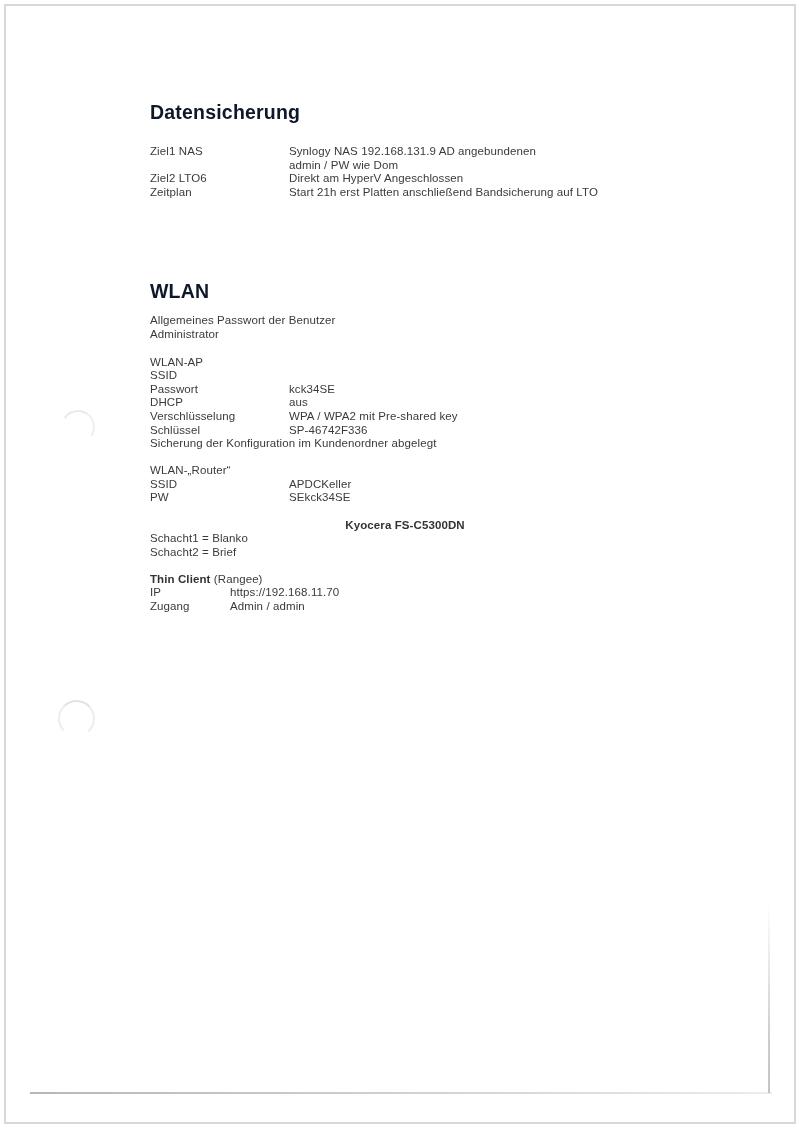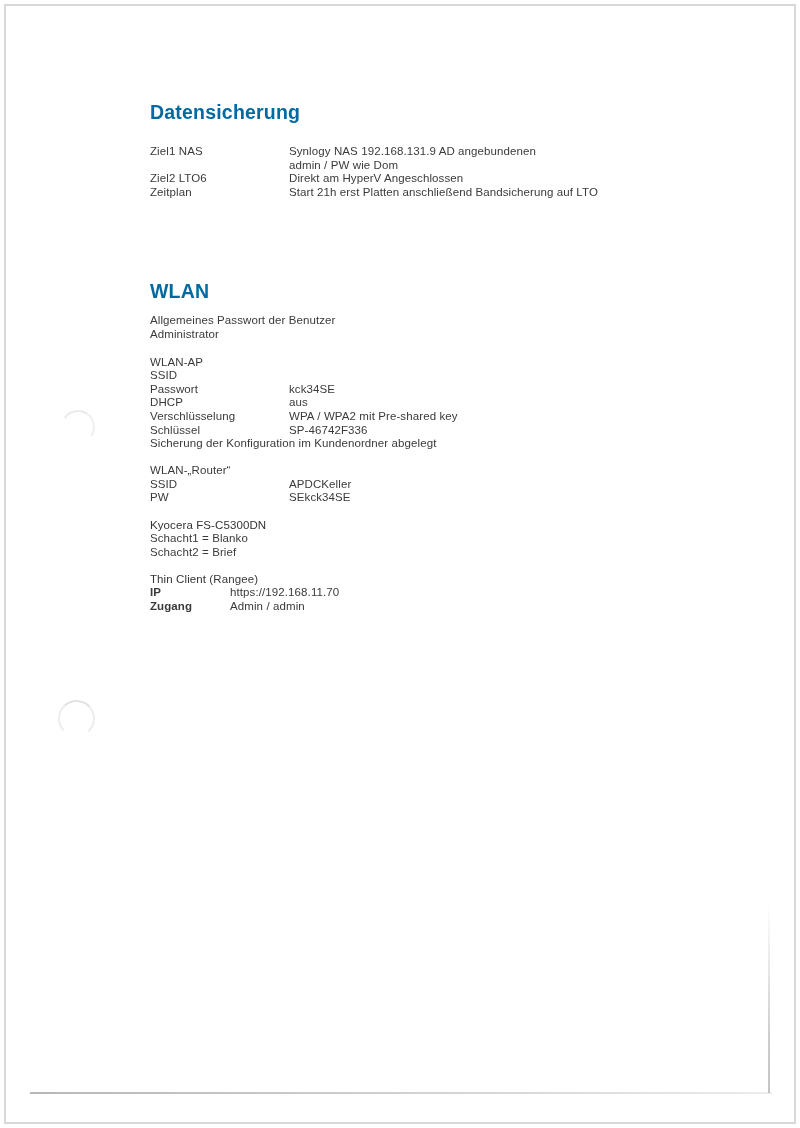--- a/index.html
+++ b/index.html
@@ -21,36 +21,36 @@
     color: #3a3a3a;
     font-size: 11.5px;
     line-height: 13.6px;
     letter-spacing: 0.1px;
   }
   h1 {
     font-size: 19.5px;
     line-height: 22px;
     margin: 0;
     font-weight: bold;
-    color: #0369a1;
+    color: #0f172a;
     letter-spacing: 0.2px;
   }
   .h-ds   { margin-bottom: 22px; }
   .rows-ds { margin-bottom: 81px; }
   .h-wlan { margin-bottom: 12px; }
   .blk-pass   { margin-bottom: 14px; }
   .blk-ap     { margin-bottom: 13.5px; }
   .blk-router { margin-bottom: 13.5px; }
   .blk-kyo    { margin-bottom: 13.5px; }
   .row { display: flex; }
   .lbl      { flex: 0 0 139px; }
-  .lbl-sm   { flex: 0 0 80px; font-weight: bold; }
+  .lbl-sm   { flex: 0 0 80px; }
   .lbl-wide { flex: 0 0 209px; }
   .val { flex: 1 1 auto; }
-  b, .bold { font-weight: normal; color: #333333; }
+  b, .bold { font-weight: bold; color: #333333; text-align: center; }
   .link {
     text-underline-offset: 1.5px;
     color: #3a3a3a;
     cursor: pointer;
   }
   
   .punch {
     position: absolute;
     border-radius: 50%;
     border: 2px solid transparent;

